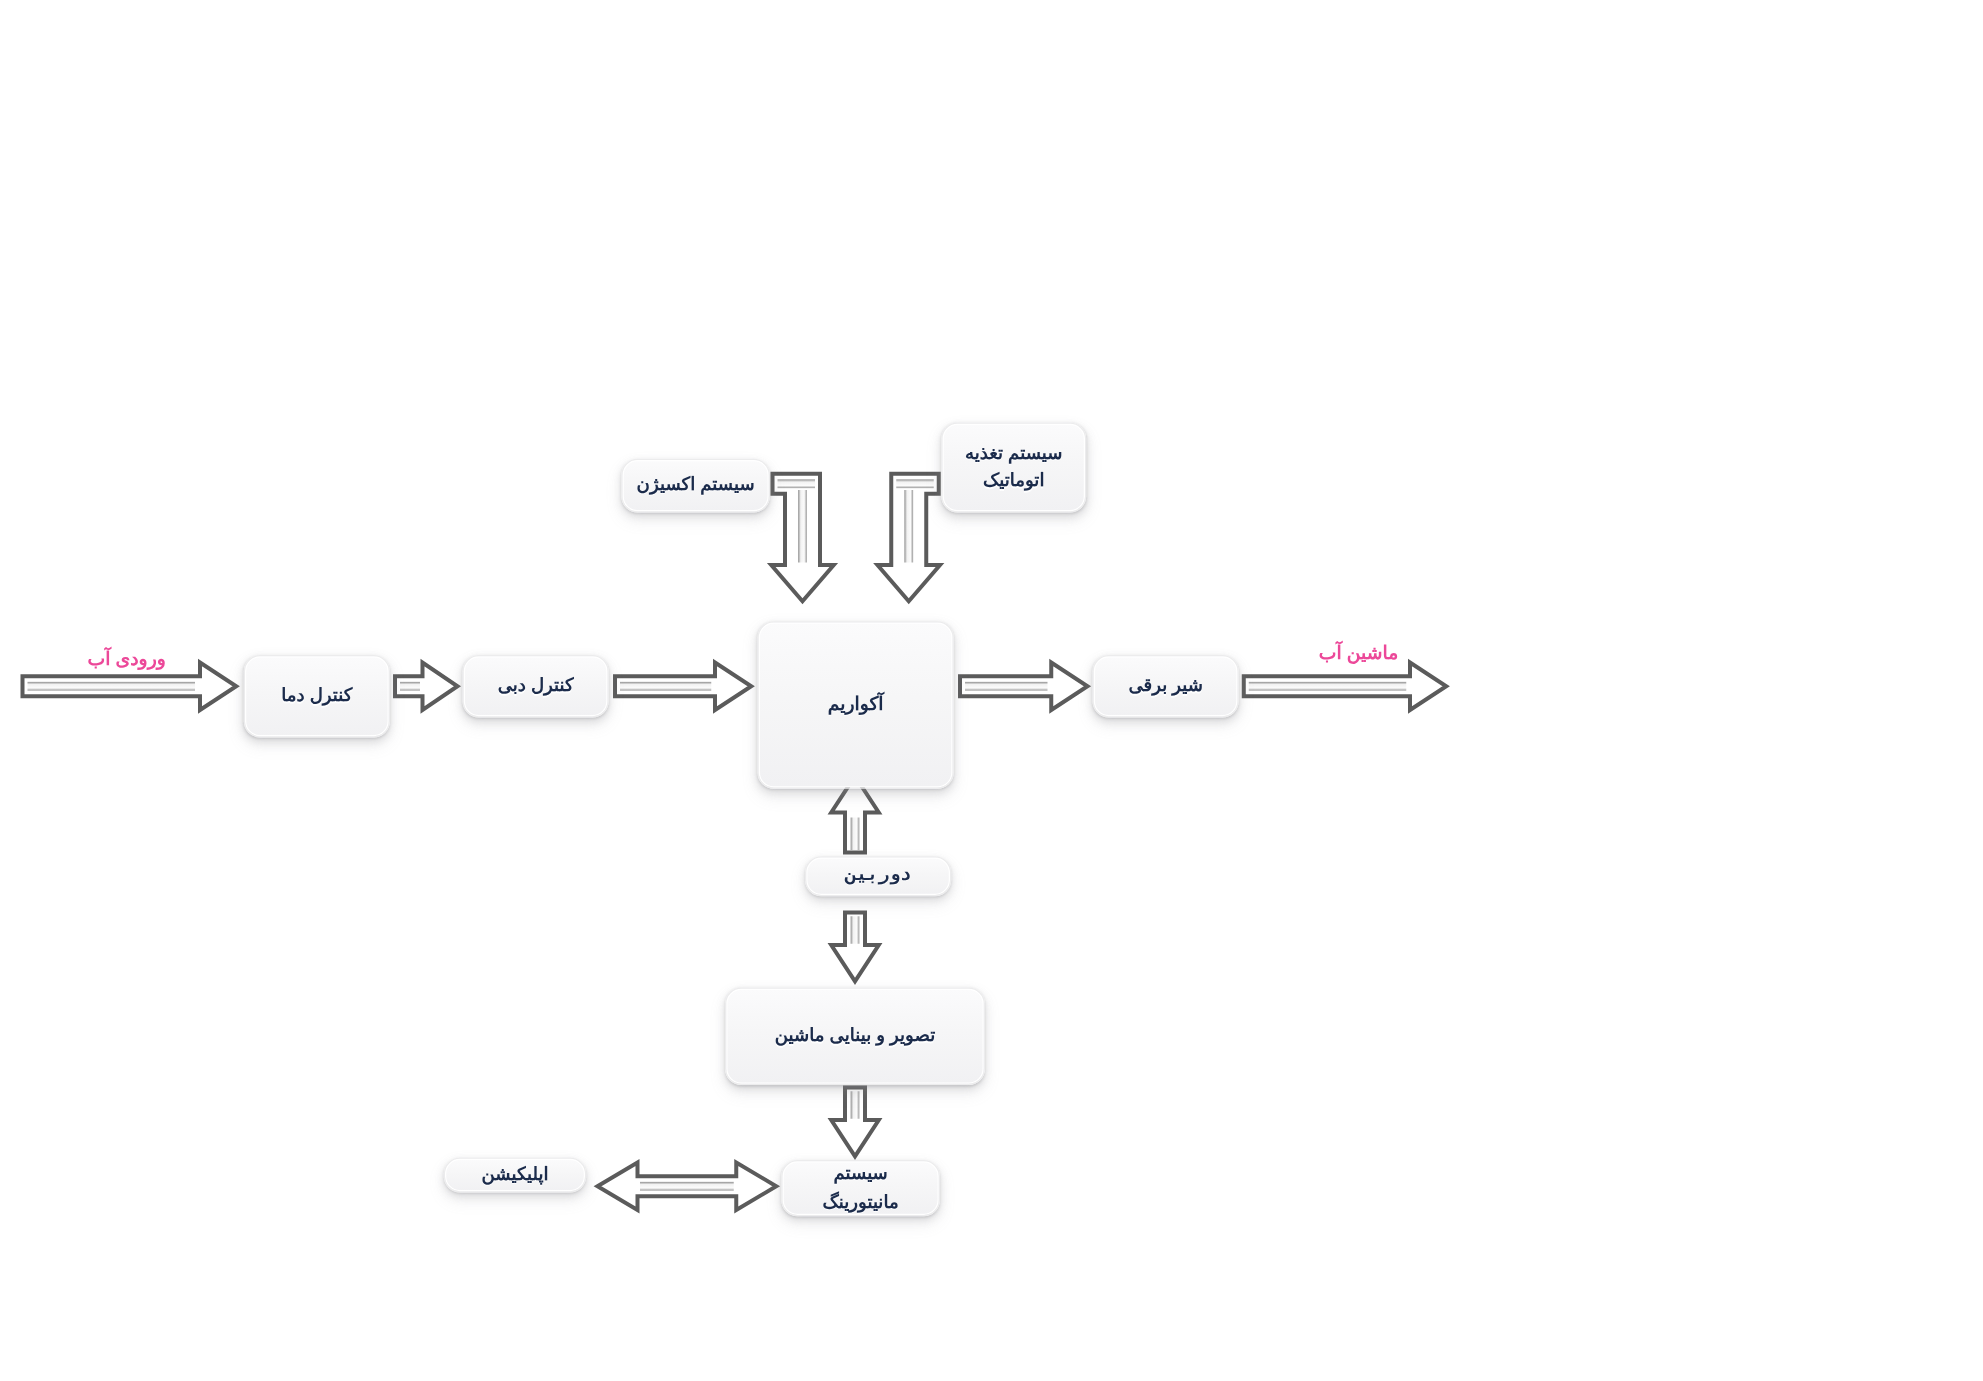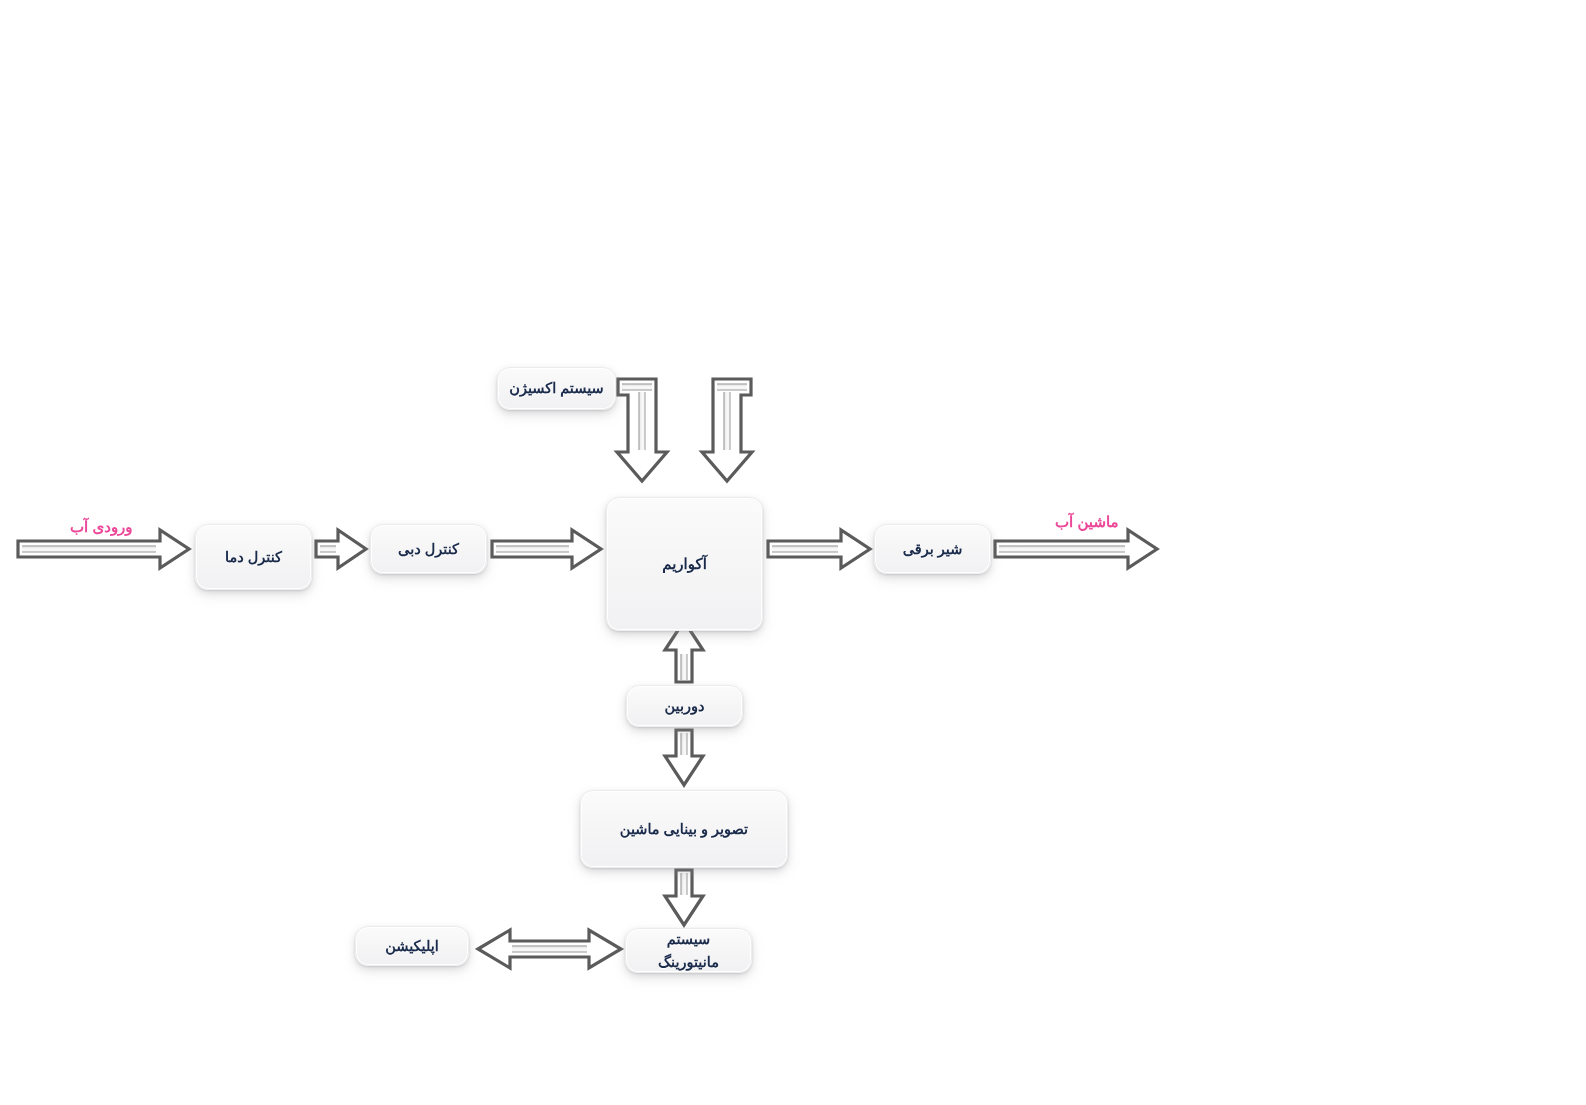--- a/index.html
+++ b/index.html
@@ -55,24 +55,24 @@
   .node-md .label { font-size: 14.5px; }
   .node-lg .label { font-size: 15px; }
 
   
   #node-temp-control   { left: 195px; top: 524px; width: 117px; height: 66px; }
   #node-flow-control   { left: 370px; top: 524px; width: 117px; height: 50px; }
   #node-aquarium       { left: 606px; top: 497px; width: 157px; height: 134px; }
   #node-solenoid-valve { left: 874px; top: 524px; width: 117px; height: 50px; }
   #node-oxygen-system  { left: 497px; top: 367px; width: 119px; height: 43px; }
   #node-auto-feeder    { left: 753px; top: 338px; width: 116px; height: 72px; }
-  #node-camera         { left: 626px; top: 685px; width: 117px; height: 42px; }
+  #node-camera         { left: 644px; top: 685px; width: 117px; height: 32px; font-family: Liberation Mono, monospace; }
   #node-vision-system  { left: 580px; top: 790px; width: 208px; height: 78px; }
   #node-monitoring     { left: 625px; top: 928px; width: 127px; height: 45px; }
-  #node-application    { left: 355px; top: 926px; width: 114px; height: 40px; }
+  #node-application    { left: 355px; top: 926px; width: 114px; height: 28px; }
 
   .flow-label {
     position: absolute;
     color: #ec4899;
     font-size: 15px;
     font-weight: bold;
     direction: rtl;
     white-space: nowrap;
     z-index: 6;
   }
@@ -175,20 +175,26 @@
   </div>
 
   <div class="node node-sm" id="node-solenoid-valve">
     <span class="label">شیر برقی</span>
   </div>
 
   <div class="node node-sm" id="node-oxygen-system">
     <span class="label">سیستم اکسیژن</span>
   </div>
 
+  <div class="node node-md" id="node-auto-feeder">
+    <span>
+      <span class="label">سیستم تغذیه</span>
+      <span class="label">اتوماتیک</span>
+    </span>
+  </div>
 
   <div class="node node-sm" id="node-camera">
     <span class="label">دوربین</span>
   </div>
 
   <div class="node node-md" id="node-vision-system">
     <span>
       <span class="label">تصویر و بینایی ماشین</span>
     </span>
   </div>

